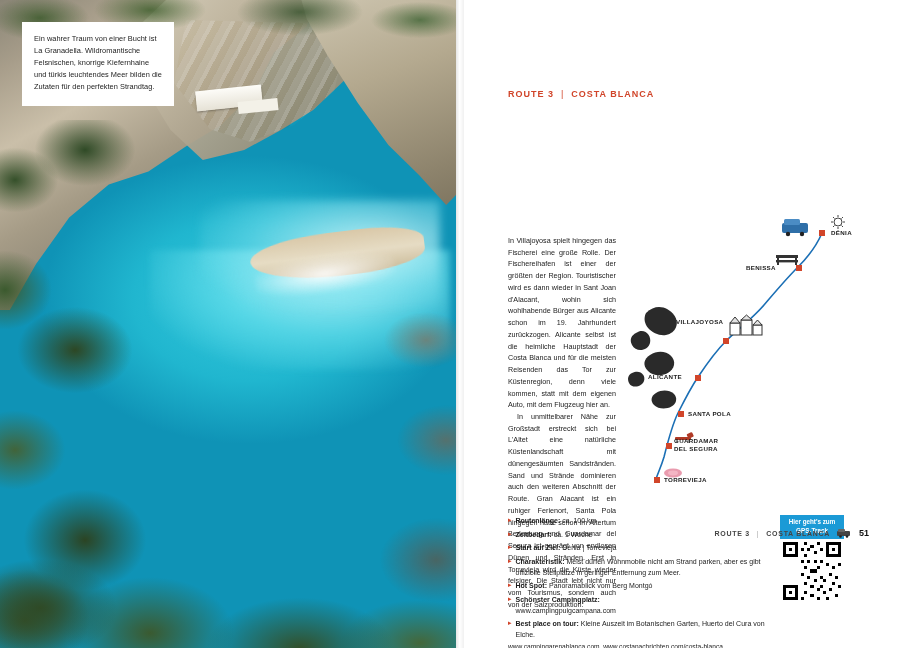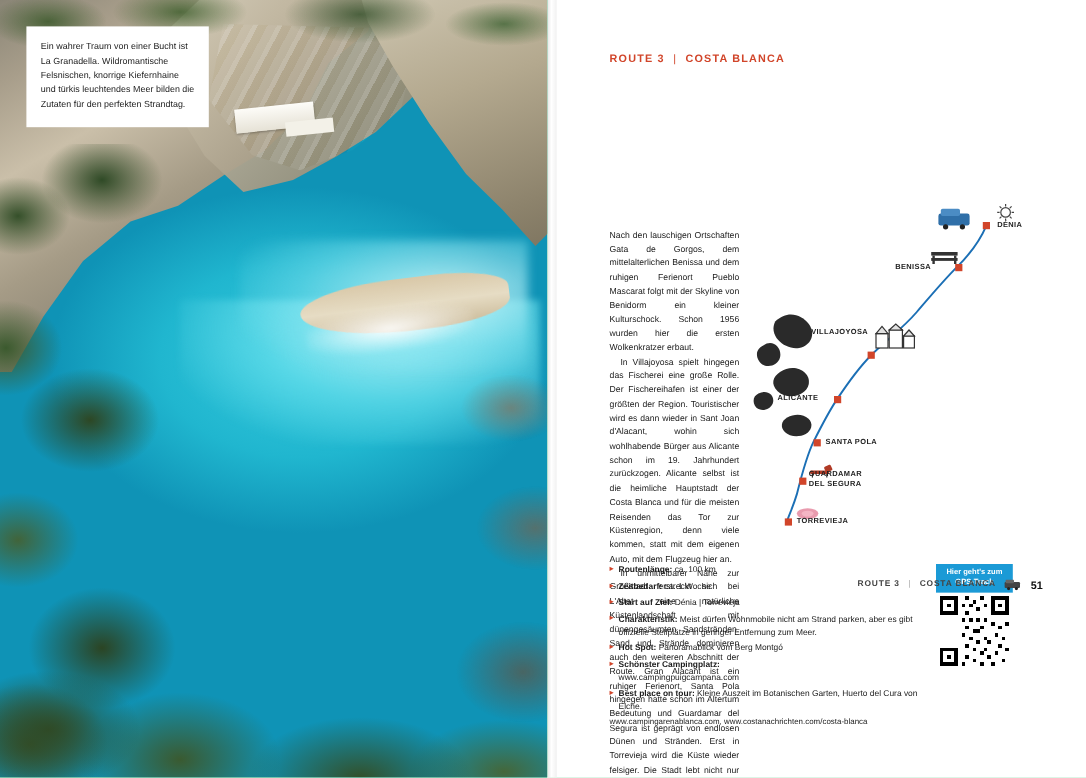--- a/index.html
+++ b/index.html
@@ -17,21 +17,21 @@
     inset: 0;
     display: flex;
   }
 
   
   .photo-page {
     position: relative;
     width: 456px;
     height: 648px;
     overflow: hidden;
-    background: #22c55e;
+    background: #be185d;
   }
   .sea {
     position: absolute;
     left: 0; top: 0; width: 456px; height: 648px;
     background:
       radial-gradient(ellipse 260px 180px at 250px 300px, #35c9dd 0%, #20b6cf 45%, #0f93b6 80%),
       linear-gradient(to bottom, #1aa8c6 0%, #13a0c2 35%, #0d8bb0 70%, #0a7ea4 100%);
   }
   
   .shallow {
@@ -164,20 +164,21 @@
     background-color: #fff;
   }
 
   
   .text-page {
     position: relative;
     width: 441px;
     height: 511px;
     background: #ffffff;
     padding: 0;
+    margin-top: 45px;
   }
   .route-head {
     position: absolute;
     left: 44px; top: 44px;
     display: flex;
     align-items: center;
     gap: 7px;
     font-size: 9px;
     font-weight: bold;
     letter-spacing: .11em;
@@ -271,20 +272,21 @@
     position: absolute;
     left: 44px; top: 598px;
     font-size: 6.6px;
     color: #1b1b1b;
     letter-spacing: .002em;
   }
   .footer {
     position: absolute;
     right: 36px; bottom: 18px;
     display: flex;
+    align-items: center;
     gap: 7px;
     font-size: 7px;
     font-weight: bold;
     letter-spacing: .1em;
     color: #444;
   }
   .footer .fsep { color: #aaa; font-weight: normal; }
   .footer .van {
     width: 15px; height: 9px;
     position: relative;
@@ -322,21 +324,20 @@
 
     <div class="route-head">
       <span>ROUTE 3</span>
       <span class="sep">|</span>
       <span>COSTA BLANCA</span>
     </div>
 
 
 
     <div class="body-col">
-      <p>Nach den lauschigen Ortschaften Gata de Gorgos, dem mittelalterlichen Benissa und dem ruhigen Ferienort Pueblo Mascarat folgt mit der Skyline von Benidorm ein kleiner Kulturschock. Schon 1956 wurden hier die ersten Wolkenkratzer erbaut.</p>
       <p>In Villajoyosa spielt hingegen das Fischerei eine große Rolle. Der Fischereihafen ist einer der größten der Region. Touristischer wird es dann wieder in Sant Joan d'Alacant, wohin sich wohlhabende Bürger aus Alicante schon im 19. Jahrhundert zurückzogen. Alicante selbst ist die heimliche Hauptstadt der Costa Blanca und für die meisten Reisenden das Tor zur Küstenregion, denn viele kommen, statt mit dem eigenen Auto, mit dem Flugzeug hier an.</p>
       <p>In unmittelbarer Nähe zur Großstadt erstreckt sich bei L'Altet eine natürliche Küstenlandschaft mit dünengesäumten Sandstränden. Sand und Strände dominieren auch den weiteren Abschnitt der Route. Gran Alacant ist ein ruhiger Ferienort, Santa Pola hingegen hatte schon im Altertum Bedeutung und Guardamar del Segura ist geprägt von endlosen Dünen und Stränden. Erst in Torrevieja wird die Küste wieder felsiger. Die Stadt lebt nicht nur vom Tourismus, sondern auch von der Salzproduktion.</p>
     </div>
 
     <div class="map">
       <svg width="250" height="300" viewBox="0 0 250 300">
 
         <path d="M196 28 C 190 42, 182 52, 172 62 C 160 74, 150 86, 138 100
                  C 126 114, 112 124, 100 136 C 88 148, 80 160, 72 172
                  C 64 184, 58 196, 52 208 C 46 220, 42 236, 38 252

